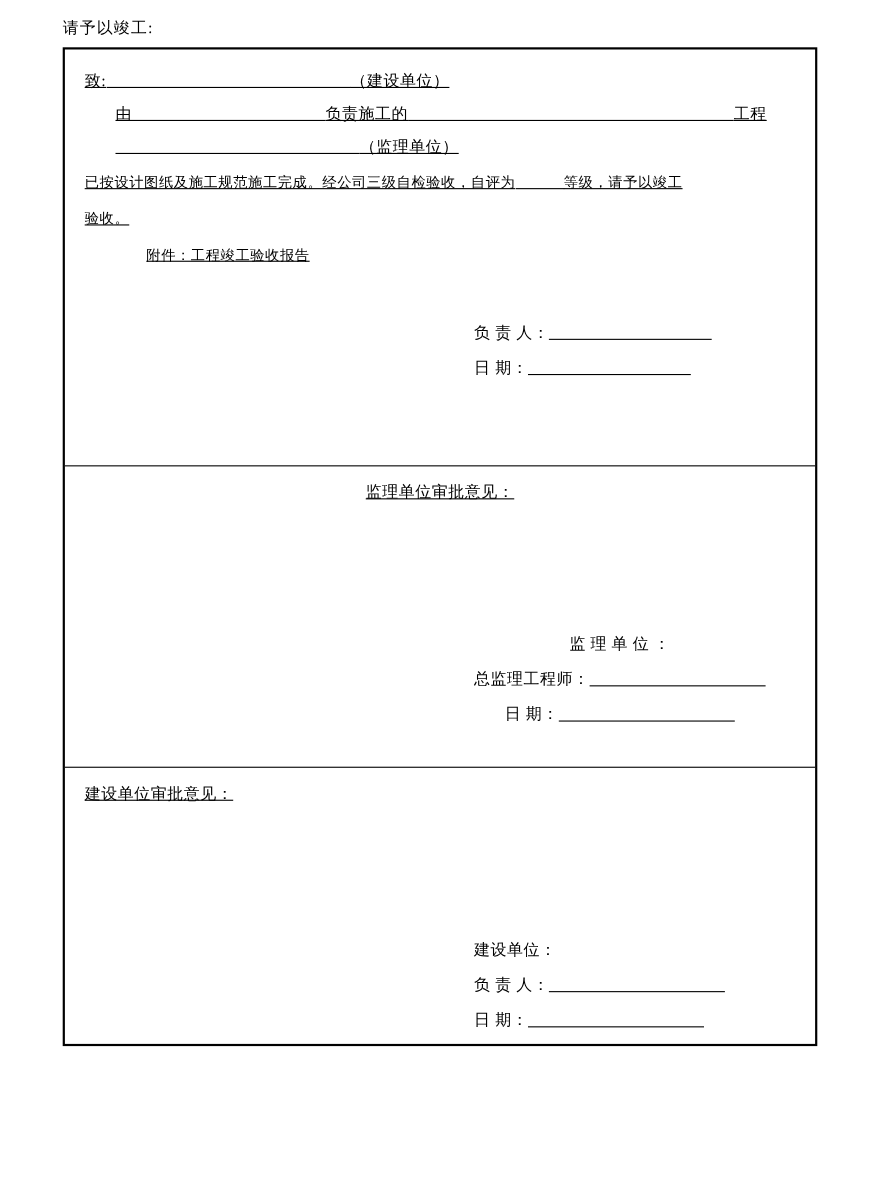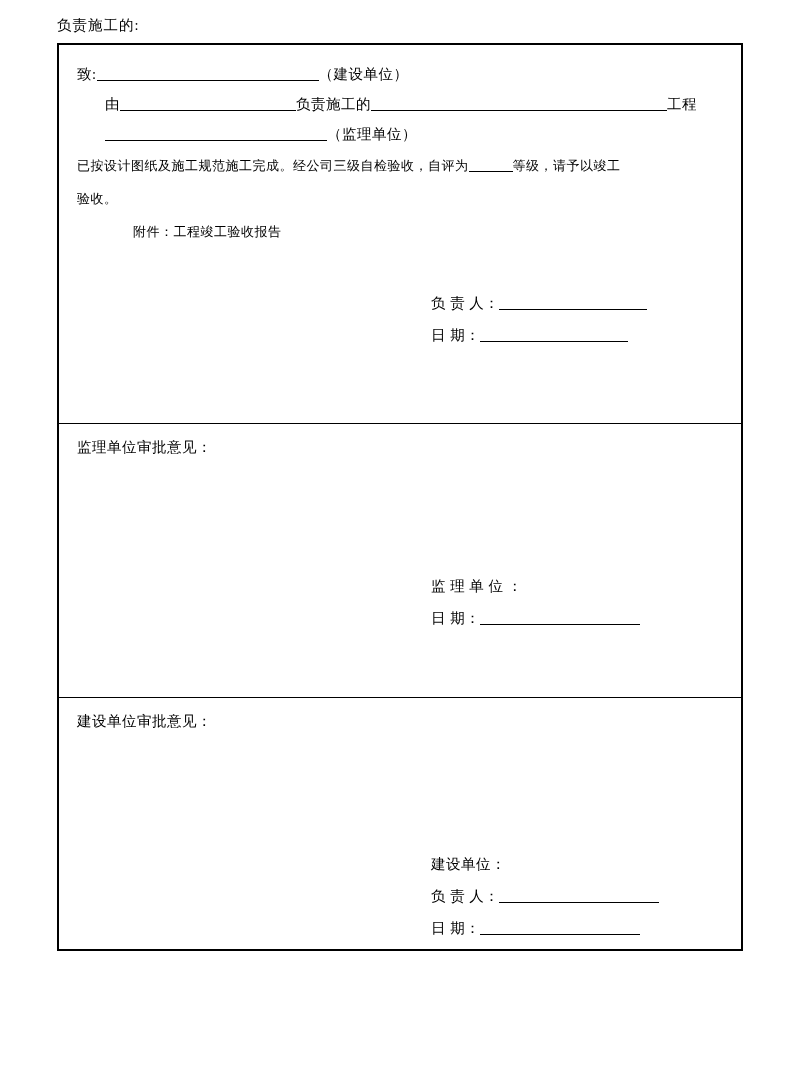--- a/index.html
+++ b/index.html
@@ -37,26 +37,27 @@
   }
   .table-wrap {
     margin: 8px 57px 0 57px;
     border: 2px solid #000;
     box-sizing: border-box;
   }
   .cell {
     box-sizing: border-box;
     position: relative;
     padding: 14px 18px 10px 18px;
+    text-decoration: underline;
   }
   .cell.divider {
     border-top: 1.5px solid #000;
   }
   .sec1 { height: 378px; }
-  .sec2 { height: 274px; }
+  .sec2 { height: 274px; text-align: center; }
   .sec3 { height: 252px; }
 
   .line {
     font-size: 14.5px;
     line-height: 30px;
     letter-spacing: 0.5px;
     white-space: nowrap;
   }
   .indent-2 { padding-left: 28px; }
   .indent-4 { padding-left: 56px; }
@@ -95,21 +96,21 @@
     line-height: 33px;
     letter-spacing: 0.5px;
   }
 </style>
 </head>
 <body>
 
 <div class="page">
 
 
-  <div class="project-name-row">负责施工的:</div>
+  <div class="project-name-row">请予以竣工:</div>
 
   <div class="table-wrap">
 
     <div class="cell sec1">
       <div class="line">
         <span>致:</span><span class="ul ul-w1"></span><span>（建设单位）</span>
       </div>
       <div class="line indent-2">
         <span>由</span><span class="ul ul-w3"></span><span>负责施工的</span><span class="ul ul-w4"></span><span>工程</span>
       </div>
@@ -133,20 +134,23 @@
     </div>
 
     <div class="cell sec2 divider">
       <div class="sec-head">监理单位审批意见：</div>
 
       <div class="sig-block s2-sig">
         <div>
           <span>监 理 单 位 ：</span>
         </div>
         <div>
+          <span>总监理工程师：</span><span class="ul sig-ul-long"></span>
+        </div>
+        <div>
           <span>日        期：</span><span class="ul sig-ul-long"></span>
         </div>
       </div>
     </div>
 
     <div class="cell sec3 divider">
       <div class="sec-head">建设单位审批意见：</div>
 
       <div class="sig-block s3-sig">
         <div>

